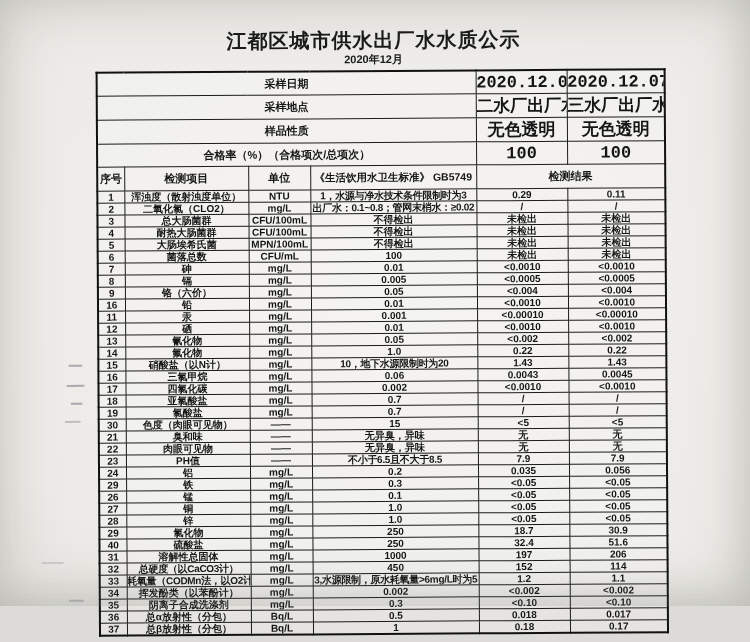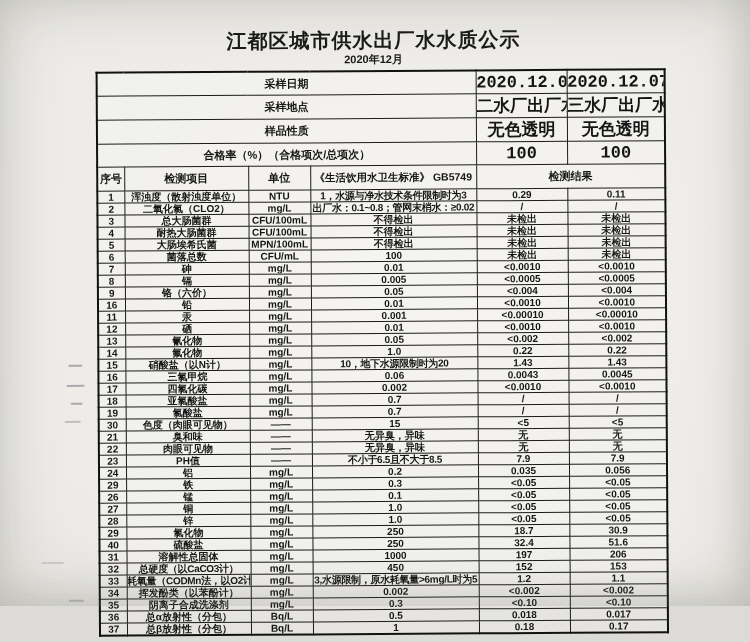--- a/index.html
+++ b/index.html
@@ -357,21 +357,21 @@
             <td>1000</td>
             <td>197</td>
             <td>206</td>
           </tr>
           <tr class="drow">
             <td>32</td>
             <td class="item sm">总硬度（以CaCO3计）</td>
             <td>mg/L</td>
             <td>450</td>
             <td>152</td>
-            <td>153</td>
+            <td>114</td>
           </tr>
           <tr class="drow">
             <td>33</td>
             <td class="item sm">耗氧量（CODMn法，以O2计）</td>
             <td>mg/L</td>
             <td class="sm">3,水源限制，原水耗氧量&gt;6mg/L时为5</td>
             <td>1.2</td>
             <td>1.1</td>
           </tr>
           <tr class="drow">

